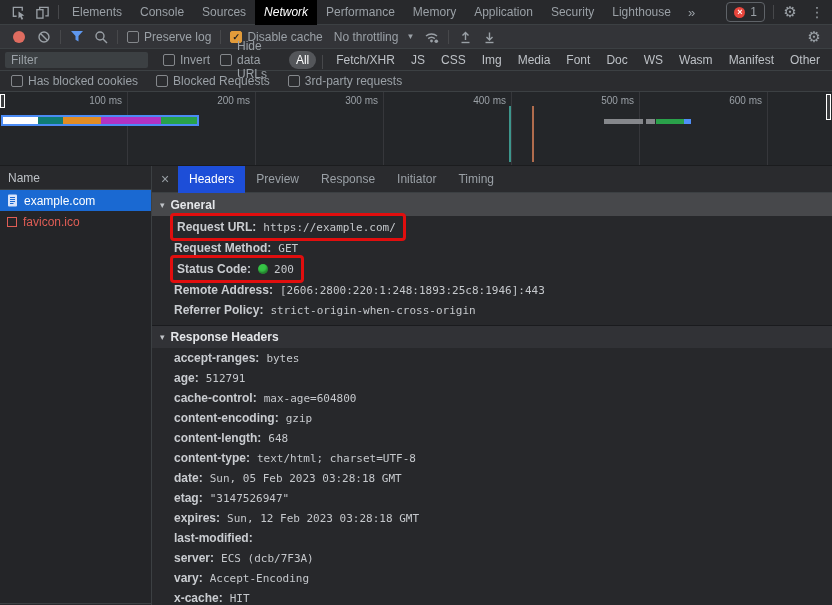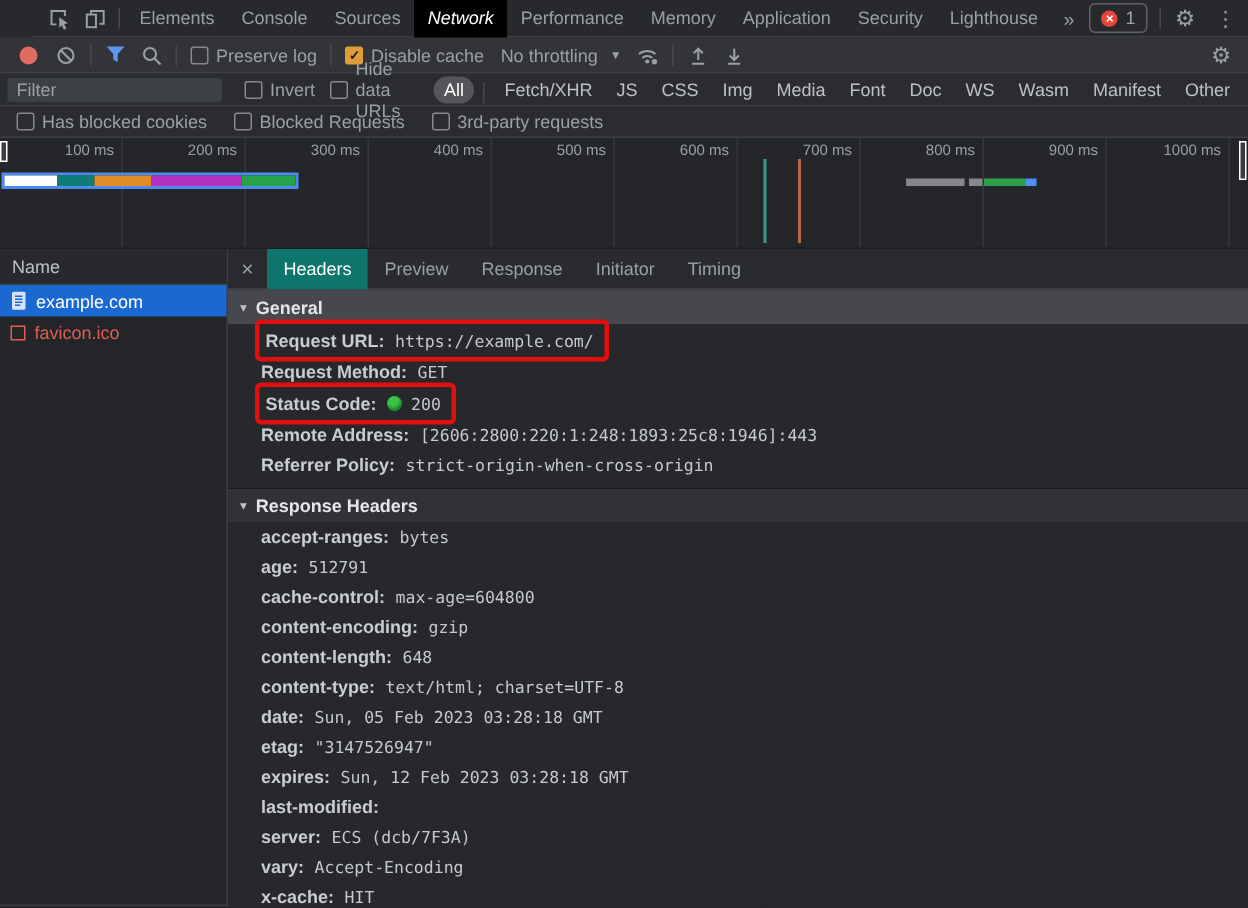--- a/index.html
+++ b/index.html
@@ -2,21 +2,21 @@
 <html><head>
 <meta charset="utf-8">
 <style>
   * { box-sizing: border-box; margin: 0; padding: 0; }
   body { background:#181a1c; font-family:"Liberation Sans",sans-serif; }
   .app { position:relative; width:832px; height:605px; background:#28292c; overflow:hidden;
          color:#9aa0a6; font-size:12px; }
 
   
   .tabbar { height:25px; display:flex; align-items:center; background:#28292c;
-            border-bottom:1px solid #3c4043; padding-left:6px;margin-left:21px; }
+            border-bottom:1px solid #3c4043; padding-left:6px; }
   .iconbtn { display:flex; align-items:center; justify-content:center; width:24px; height:24px; cursor:pointer; }
   .vdiv { width:1px; height:14px; background:#47484b; margin:0 4px; flex:none; }
   .tab { height:25px; display:flex; align-items:center; padding:0 9px; color:#9aa0a6; cursor:pointer; }
   .tab.selected { background:#000; color:#fff;font-style:italic; }
   .tab-more { padding:0 8px; font-size:13px; }
   .spacer { flex:1; }
   .errbadge { display:flex; align-items:center; gap:5px; border:1px solid #5f6368; border-radius:4px;
               padding:2px 7px; margin-right:4px; }
   .errdot { width:11px; height:11px; border-radius:50%; background:#e8453c; color:#fff; font-size:9px;
             line-height:11px; text-align:center; font-weight:bold; }
@@ -44,21 +44,21 @@
   .typepill { padding:2px 7px; border-radius:9px; cursor:pointer; color:#bdc1c6; }
   .typepill.selected { background:#54565a; color:#fff; }
   .typelist { display:flex; align-items:flex-end; gap:2px; }
 
   .checkrow { height:21px; display:flex; align-items:center; background:#2b2c2f;
               border-bottom:1px solid #3c4043; padding:0 6px; gap:8px; }
 
   
   .timeline { position:relative; height:74px; background:#242629; border-bottom:1px solid #1b1c1e; }
   .tgrid { position:absolute; inset:0; display:flex; }
-  .tcell { width:82px; height:100%; border-right:1px solid #36373b; position:relative; flex:none; }
+  .tcell { width:82px; height:100%; border-right:1px solid #36373b; position:relative; flex:none;margin-left:46px; }
   .tcell span { position:absolute; top:3px; right:5px; font-size:10px; color:#9aa0a6; }
   .handle { position:absolute; border:1px solid #fff; background:rgba(255,255,255,.1); }
   .hl { left:0; top:2px; width:5px; height:14px; }
   .hr { right:1px; top:2px; width:5px; height:26px; }
   .wbar1 { position:absolute; left:1px; top:23px; height:11px; border:2px solid #4b8bf4; display:flex; cursor:pointer; }
   .wbar1 div { height:100%; }
   .seg-wait  { width:35px; background:#fff; }
   .seg-teal  { width:25px; background:#0f7d76; }
   .seg-orange{ width:38px; background:#e18c24; }
   .seg-mag   { width:60px; background:#b232c4; }
@@ -84,21 +84,21 @@
   .favicon-broken { width:10px; height:10px; border:1.5px solid #df5d55; flex:none; }
   .statusbar { height:22px; margin-top:auto; border-top:1px solid #3c4043; background:#28292c;
                display:flex; align-items:center; font-size:11px; color:#9aa0a6;
                padding-left:8px; white-space:nowrap; overflow:hidden; }
 
   
   .detail { flex:1; background:#27282b; overflow:hidden; display:flex; flex-direction:column; }
   .dtabs { height:27px; display:flex; align-items:center; background:#2a2b2e; border-bottom:1px solid #3c4043; }
   .dclose { width:26px; text-align:center; font-size:14px; color:#9aa0a6; cursor:pointer; }
   .dtab { height:27px; display:flex; align-items:center; padding:0 11px; cursor:pointer; }
-  .dtab.selected { background:#0f766e; color:#fff; }
+  .dtab.selected { background:#1d4ed8; color:#fff; }
   .secband { height:23px; display:flex; align-items:center; gap:6px; padding-left:8px;
              font-weight:bold; color:#e4e6e9; }
   .secband.general { background:#47484b; }
   .secband.resph   { background:#313236; border-top:1px solid #1a1b1e; margin-top:5px; }
   .tri { font-size:9px; color:#c0c3c7; font-weight:normal; }
   .hrow { height:20px; display:flex; align-items:center; padding-left:22px; }
   .hlabel { font-weight:bold; color:#c9ccd0; margin-right:7px; white-space:nowrap; }
   .mono { font-family:"DejaVu Sans Mono",monospace; font-size:11px; color:#c5c8cc; white-space:nowrap; }
   .redbox { display:inline-flex; align-items:center; border:3px solid #e10e0e; border-radius:4px;
             padding:0 7px 0 4px; height:28px; margin-left:-4px; }

